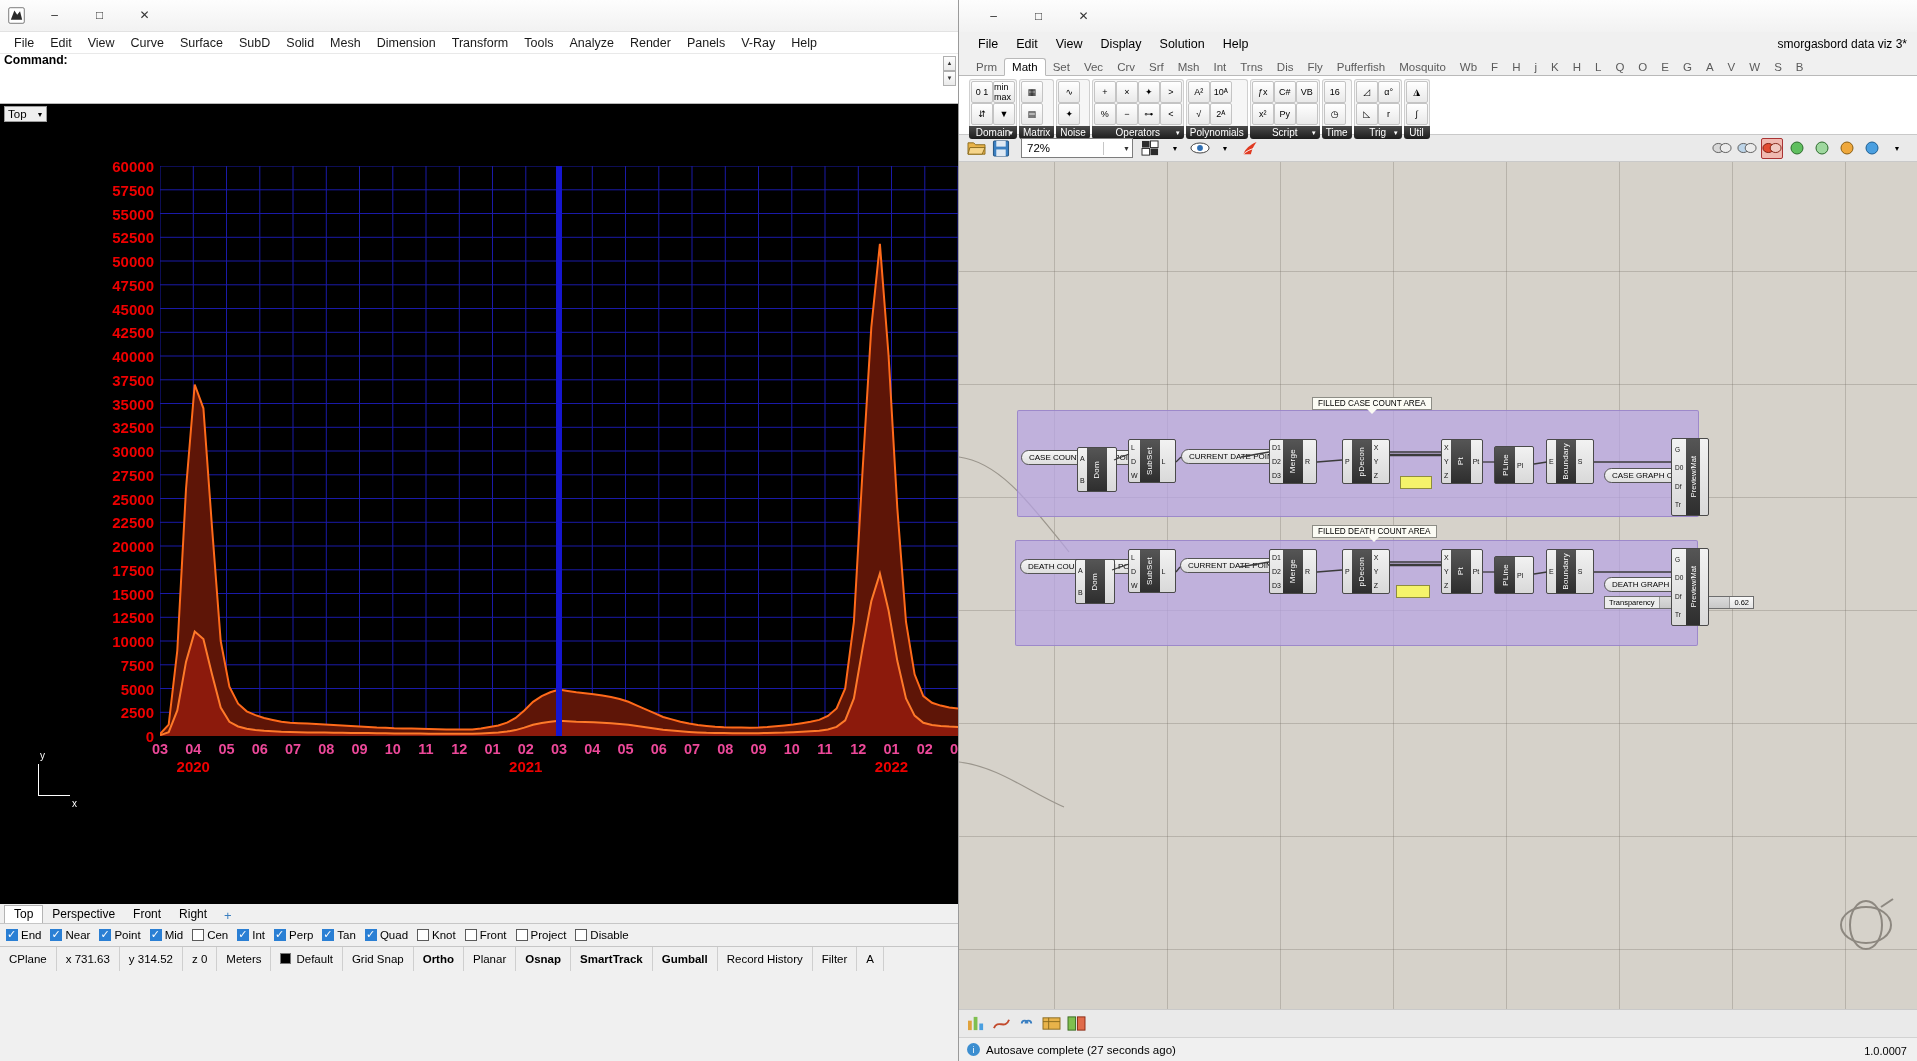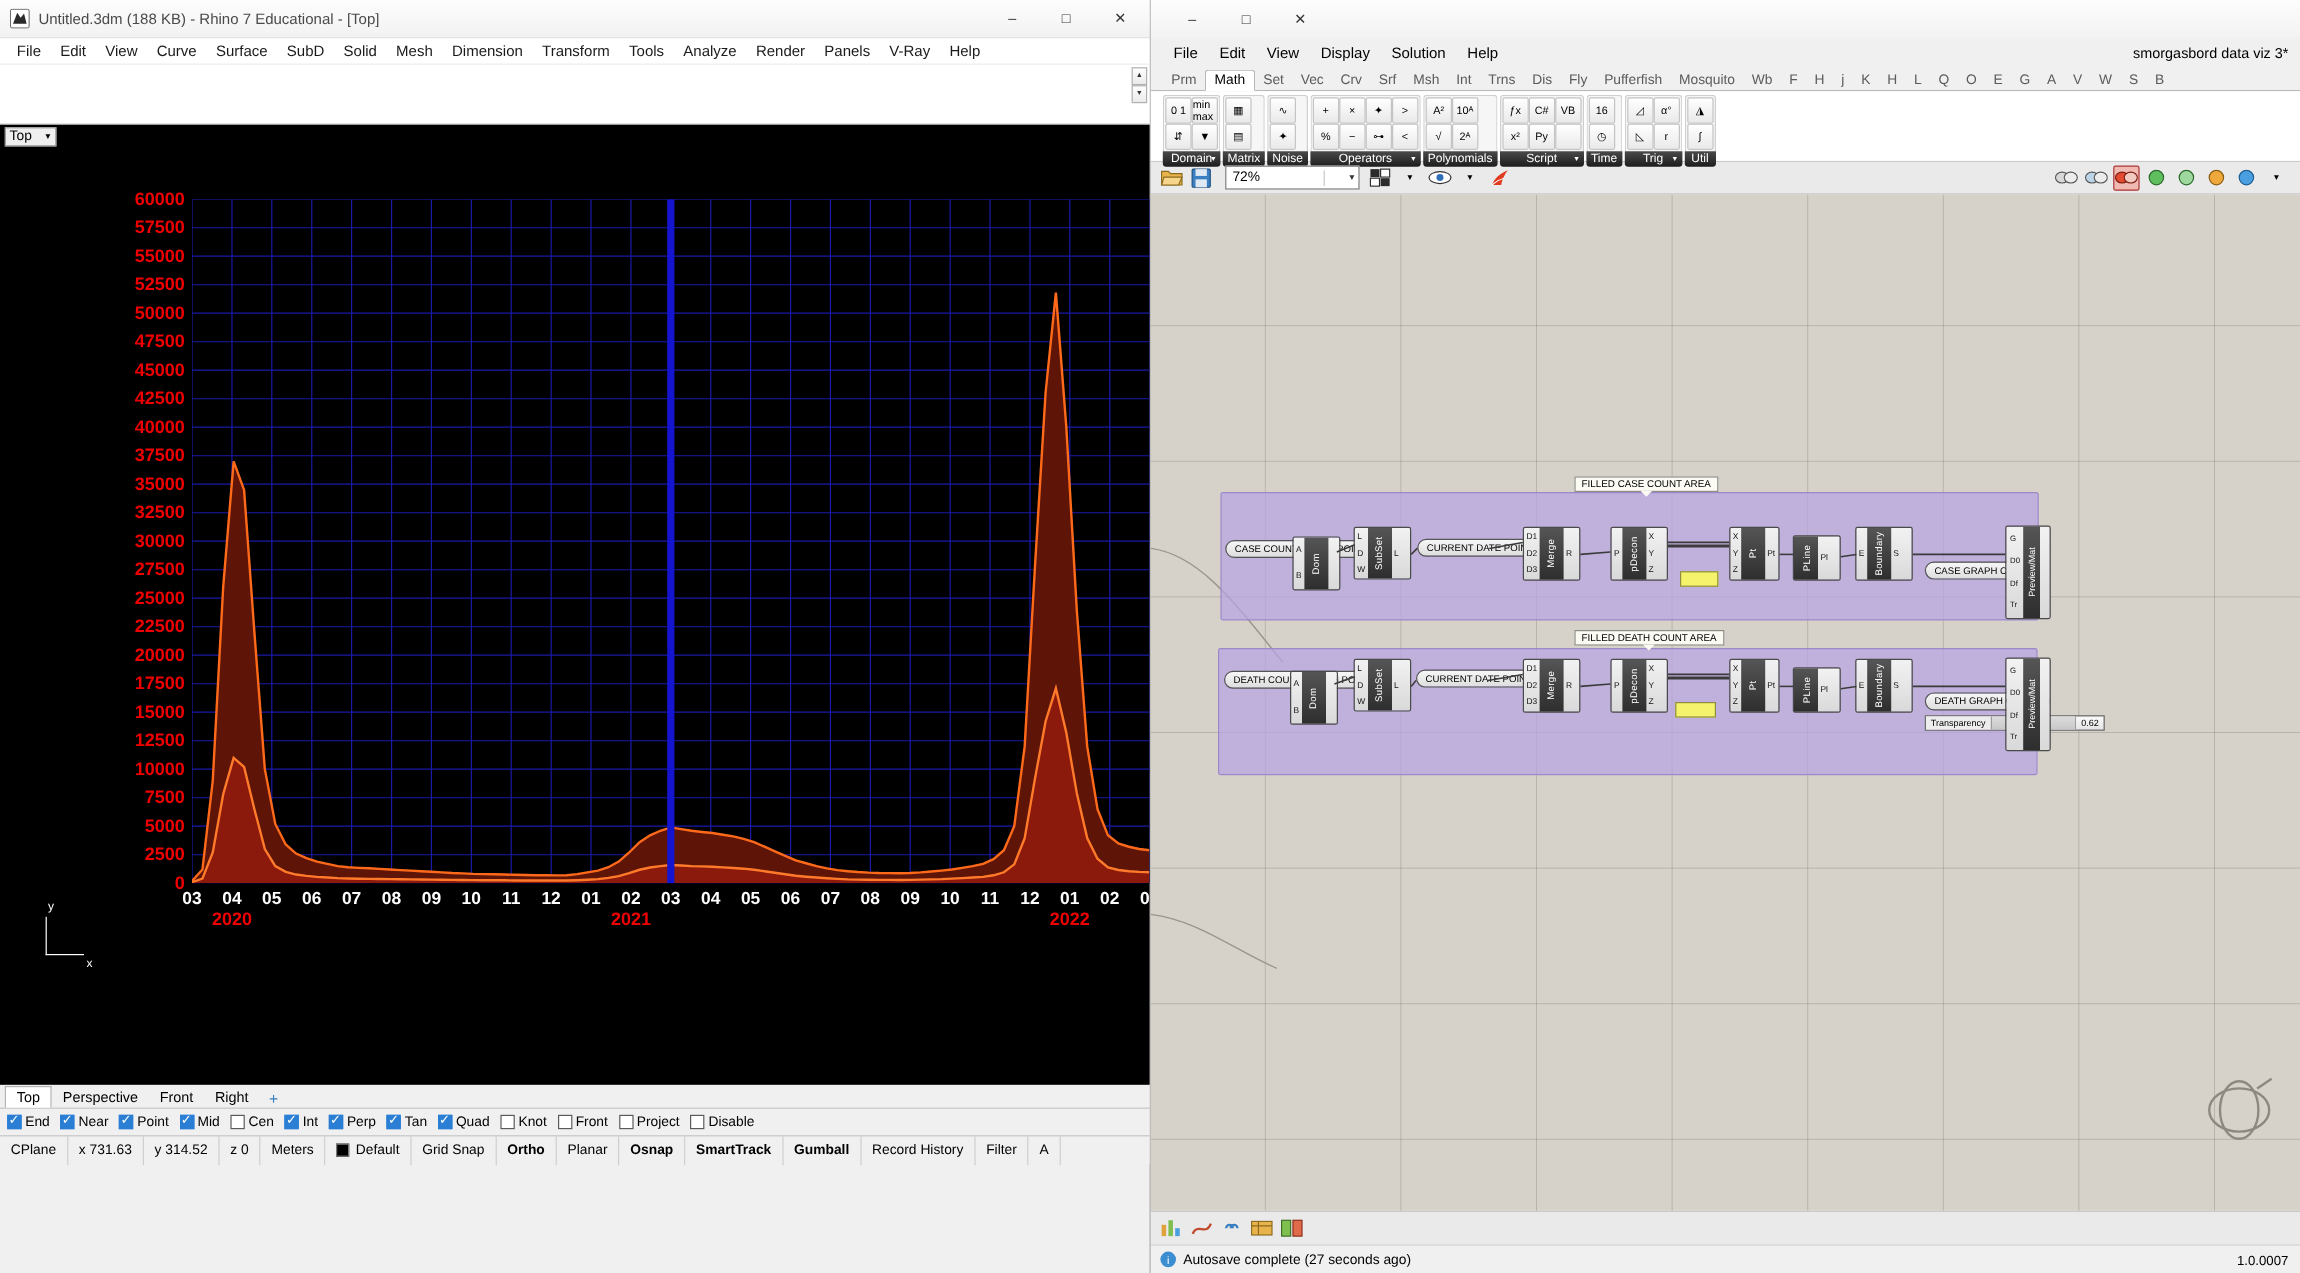--- a/index.html
+++ b/index.html
@@ -43,21 +43,21 @@
   .axes i { position:absolute; background:#fff; }
   .axes .vl { left:0; bottom:0; width:1px; height:32px;}
   .axes .hl { left:0; bottom:0; height:1px; width:32px;}
   .axes .ly { left:2px; top:-2px; font-style:normal; color:#fff; font-size:10px; background:none;}
   .axes .lx { left:34px; bottom:-13px; font-style:normal; color:#fff; font-size:10px; background:none;}
 
   .chart { position:absolute; left:160px; top:62px; width:798px; height:570px; }
   .chart .plot { position:absolute; left:0; top:0; width:100%; height:100%; }
   .ylab { position:absolute; right:100%; margin-right:6px; transform:translateY(-50%);
           color:#ee0000; font-size:15px; font-weight:bold; white-space:nowrap; text-align:right; width:90px;}
-  .xlab { position:absolute; top:100%; margin-top:5px; transform:translateX(-50%); color:#ffffff; font-size:14.5px; font-weight:bold;}
+  .xlab { position:absolute; top:100%; margin-top:5px; transform:translateX(-50%); color:#ec4899; font-size:14.5px; font-weight:bold;}
   .xyr  { position:absolute; top:100%; margin-top:22px; transform:translateX(-50%); color:#ee0000; font-size:15px; font-weight:bold;}
 
   .rh-osnap { height:23px; background:#f0f0f0; display:flex; align-items:center; padding-left:6px; border-top:1px solid #c6c6c6; font-size:11.5px;}
   .rh-osnap label { display:inline-flex; align-items:center; margin-right:9px; color:#000; white-space:nowrap;}
   .cb { width:12px; height:12px; border:1px solid #5a5a5a; background:#fff; margin-right:3px; display:inline-block; position:relative;}
   .cb.on { background:#2a7fd4; border-color:#2a7fd4;}
   .cb.on:after { content:"✓"; position:absolute; left:0px; top:-3px; color:#fff; font-size:11px; line-height:14px;}
 
   .rh-status { height:24px; background:#f0f0f0; border-top:1px solid #c6c6c6; display:flex; align-items:center; font-size:11.5px; color:#000;}
   .rh-status .cell { padding:0 9px; border-right:1px solid #cfcfcf; height:24px; display:flex; align-items:center; white-space:nowrap;}
@@ -130,21 +130,20 @@
 
 <div class="app">
 
   <div class="rhino">
 
     <div class="rh-titlebar">
       <svg class="rh-logo" viewBox="0 0 24 24">
         <rect x="1" y="1" width="22" height="22" rx="2" fill="#fff" stroke="#4a4a4a"></rect>
         <path d="M4 18 L9 5 L13 11 L17 6 L20 18 Z" fill="#2b2b2b"></path>
       </svg>
-      <div class="rh-title">Untitled.3dm (188 KB) - Rhino 7 Educational - [Top]</div>
       <div class="wbtns">
         <div class="wbtn">–</div>
         <div class="wbtn">□</div>
         <div class="wbtn close">✕</div>
       </div>
     </div>
 
     <div class="rh-menu">
       <span>File</span>
       <span>Edit</span>
@@ -158,20 +157,21 @@
       <span>Transform</span>
       <span>Tools</span>
       <span>Analyze</span>
       <span>Render</span>
       <span>Panels</span>
       <span>V-Ray</span>
       <span>Help</span>
     </div>
 
     <div class="rh-cmd">
+      <div class="last">Command:</div>
       <div class="cmd-spin">
         <i>▲</i>
         <i>▼</i>
       </div>
     </div>
 
     <div class="rh-view">
       <div class="vp-label">
         <span class="vpl">
           <b style="font-weight:normal">Top</b>

